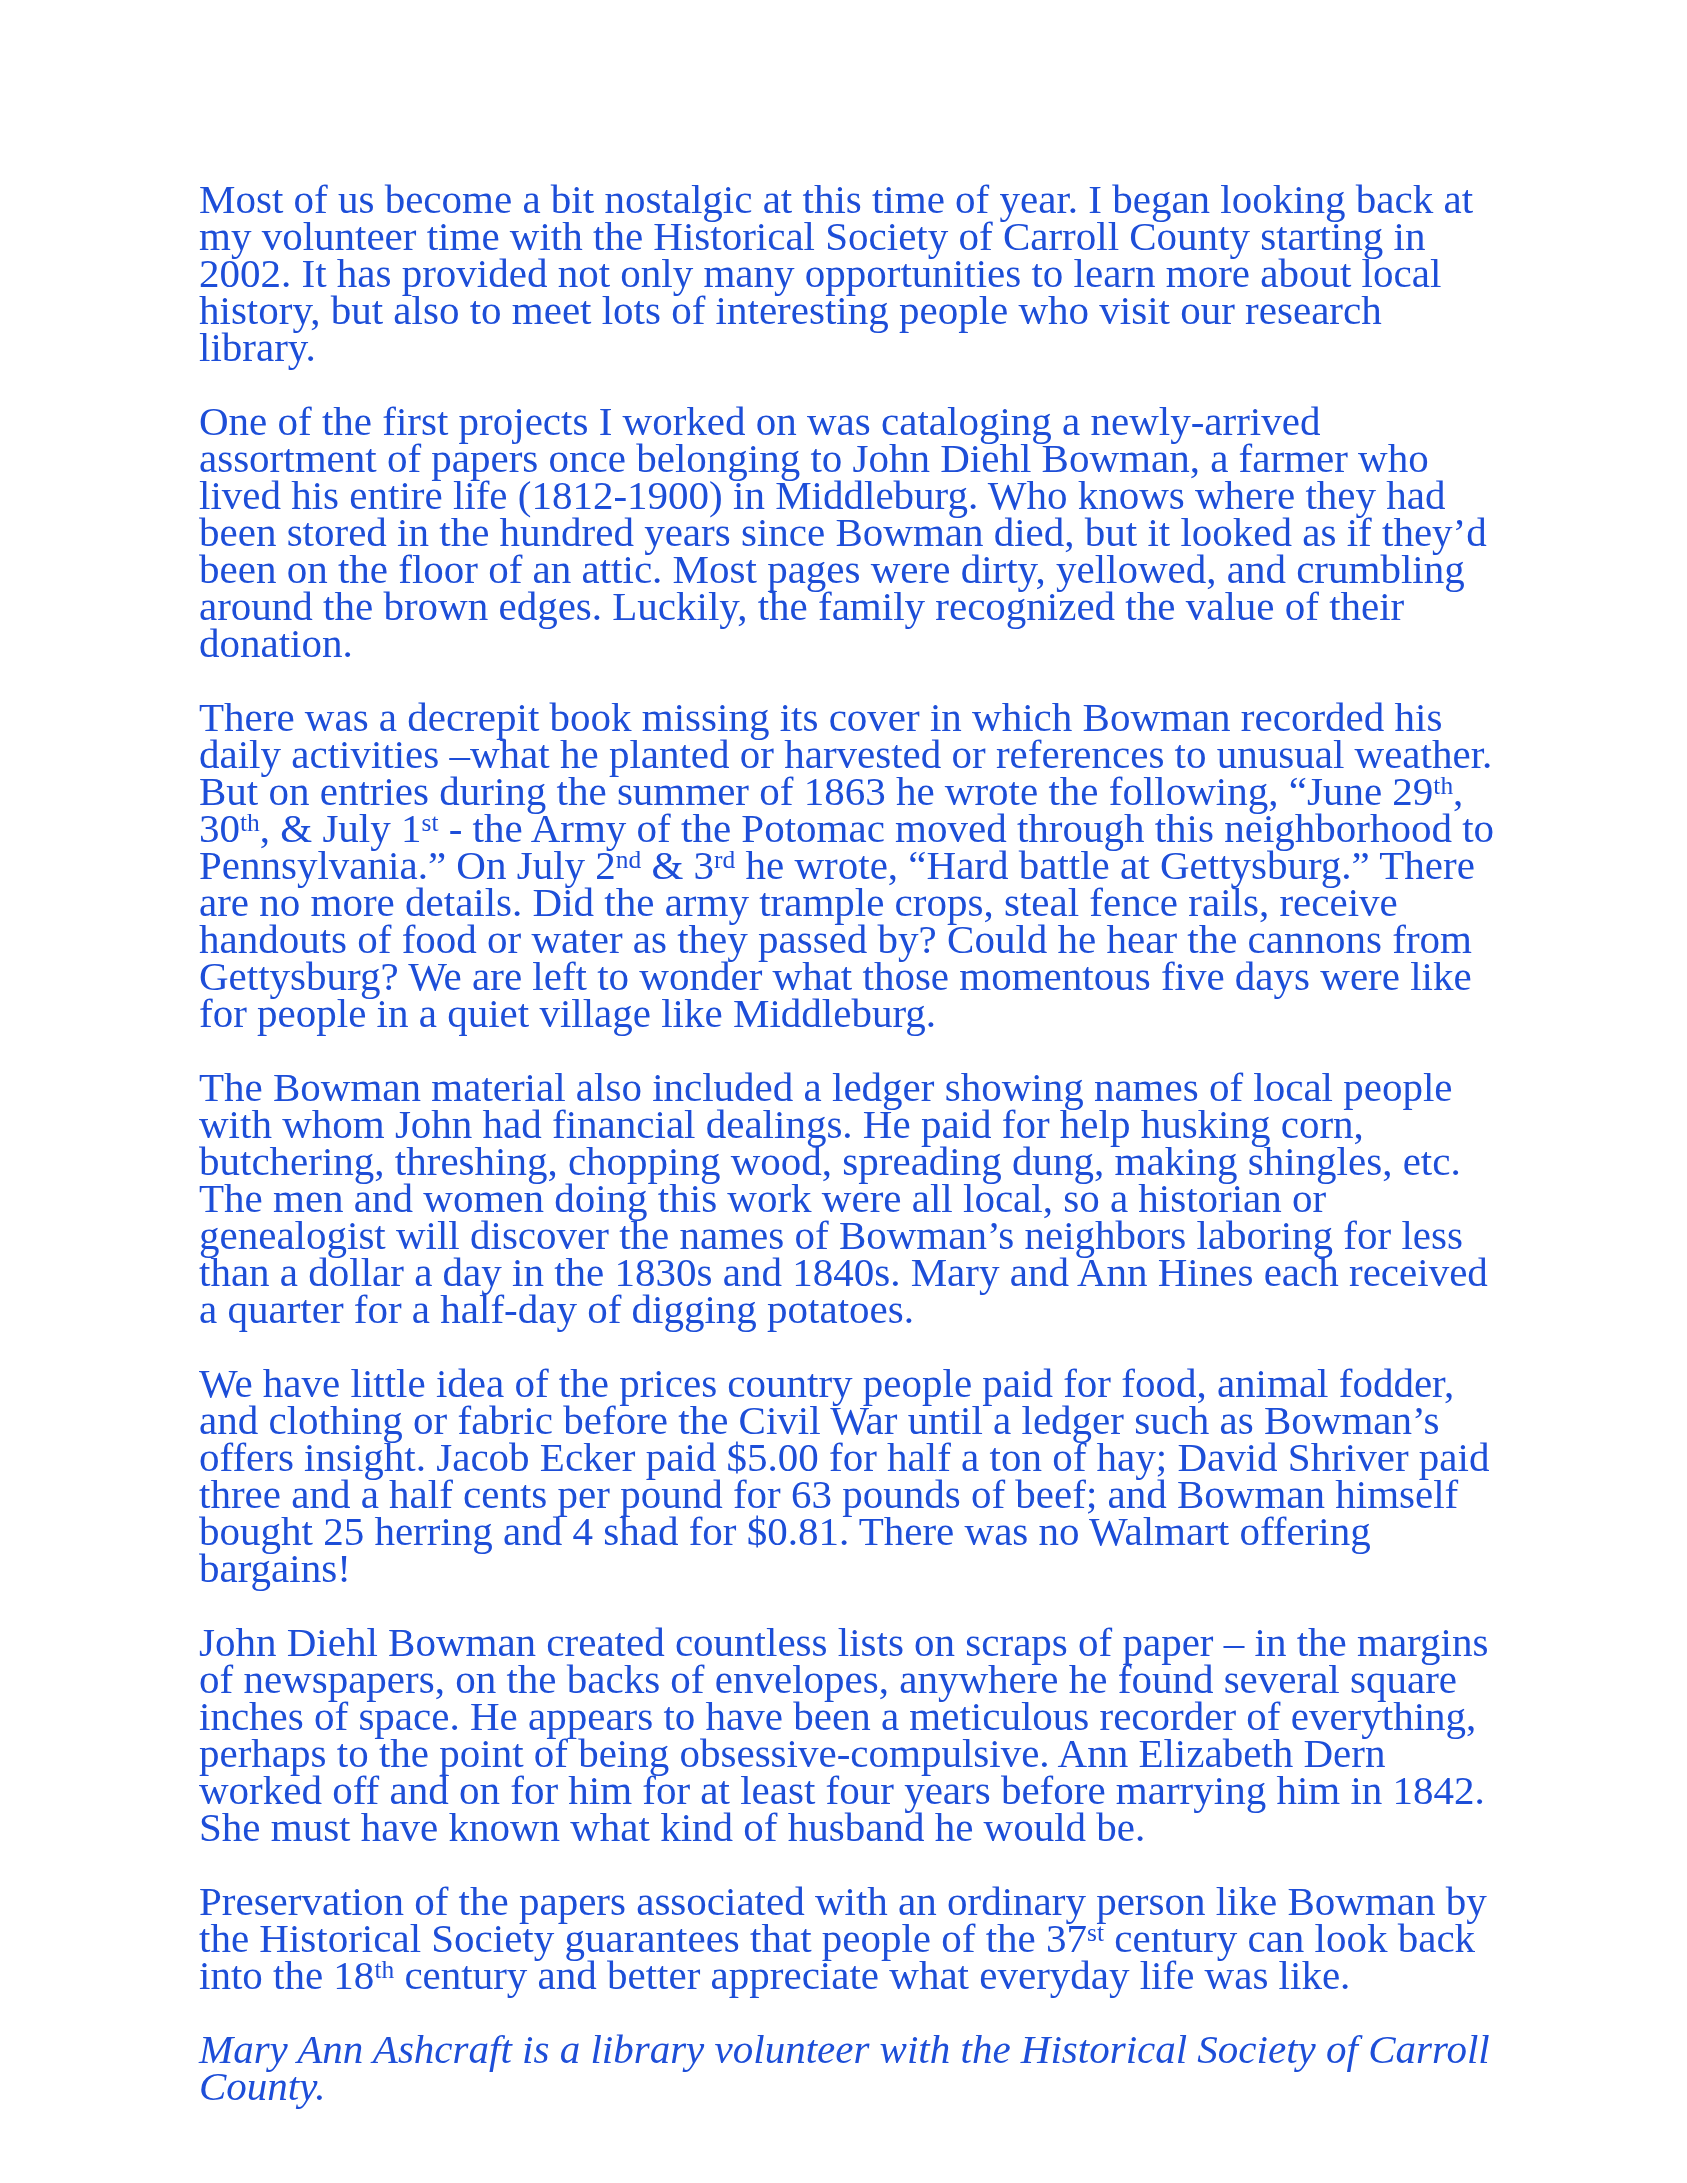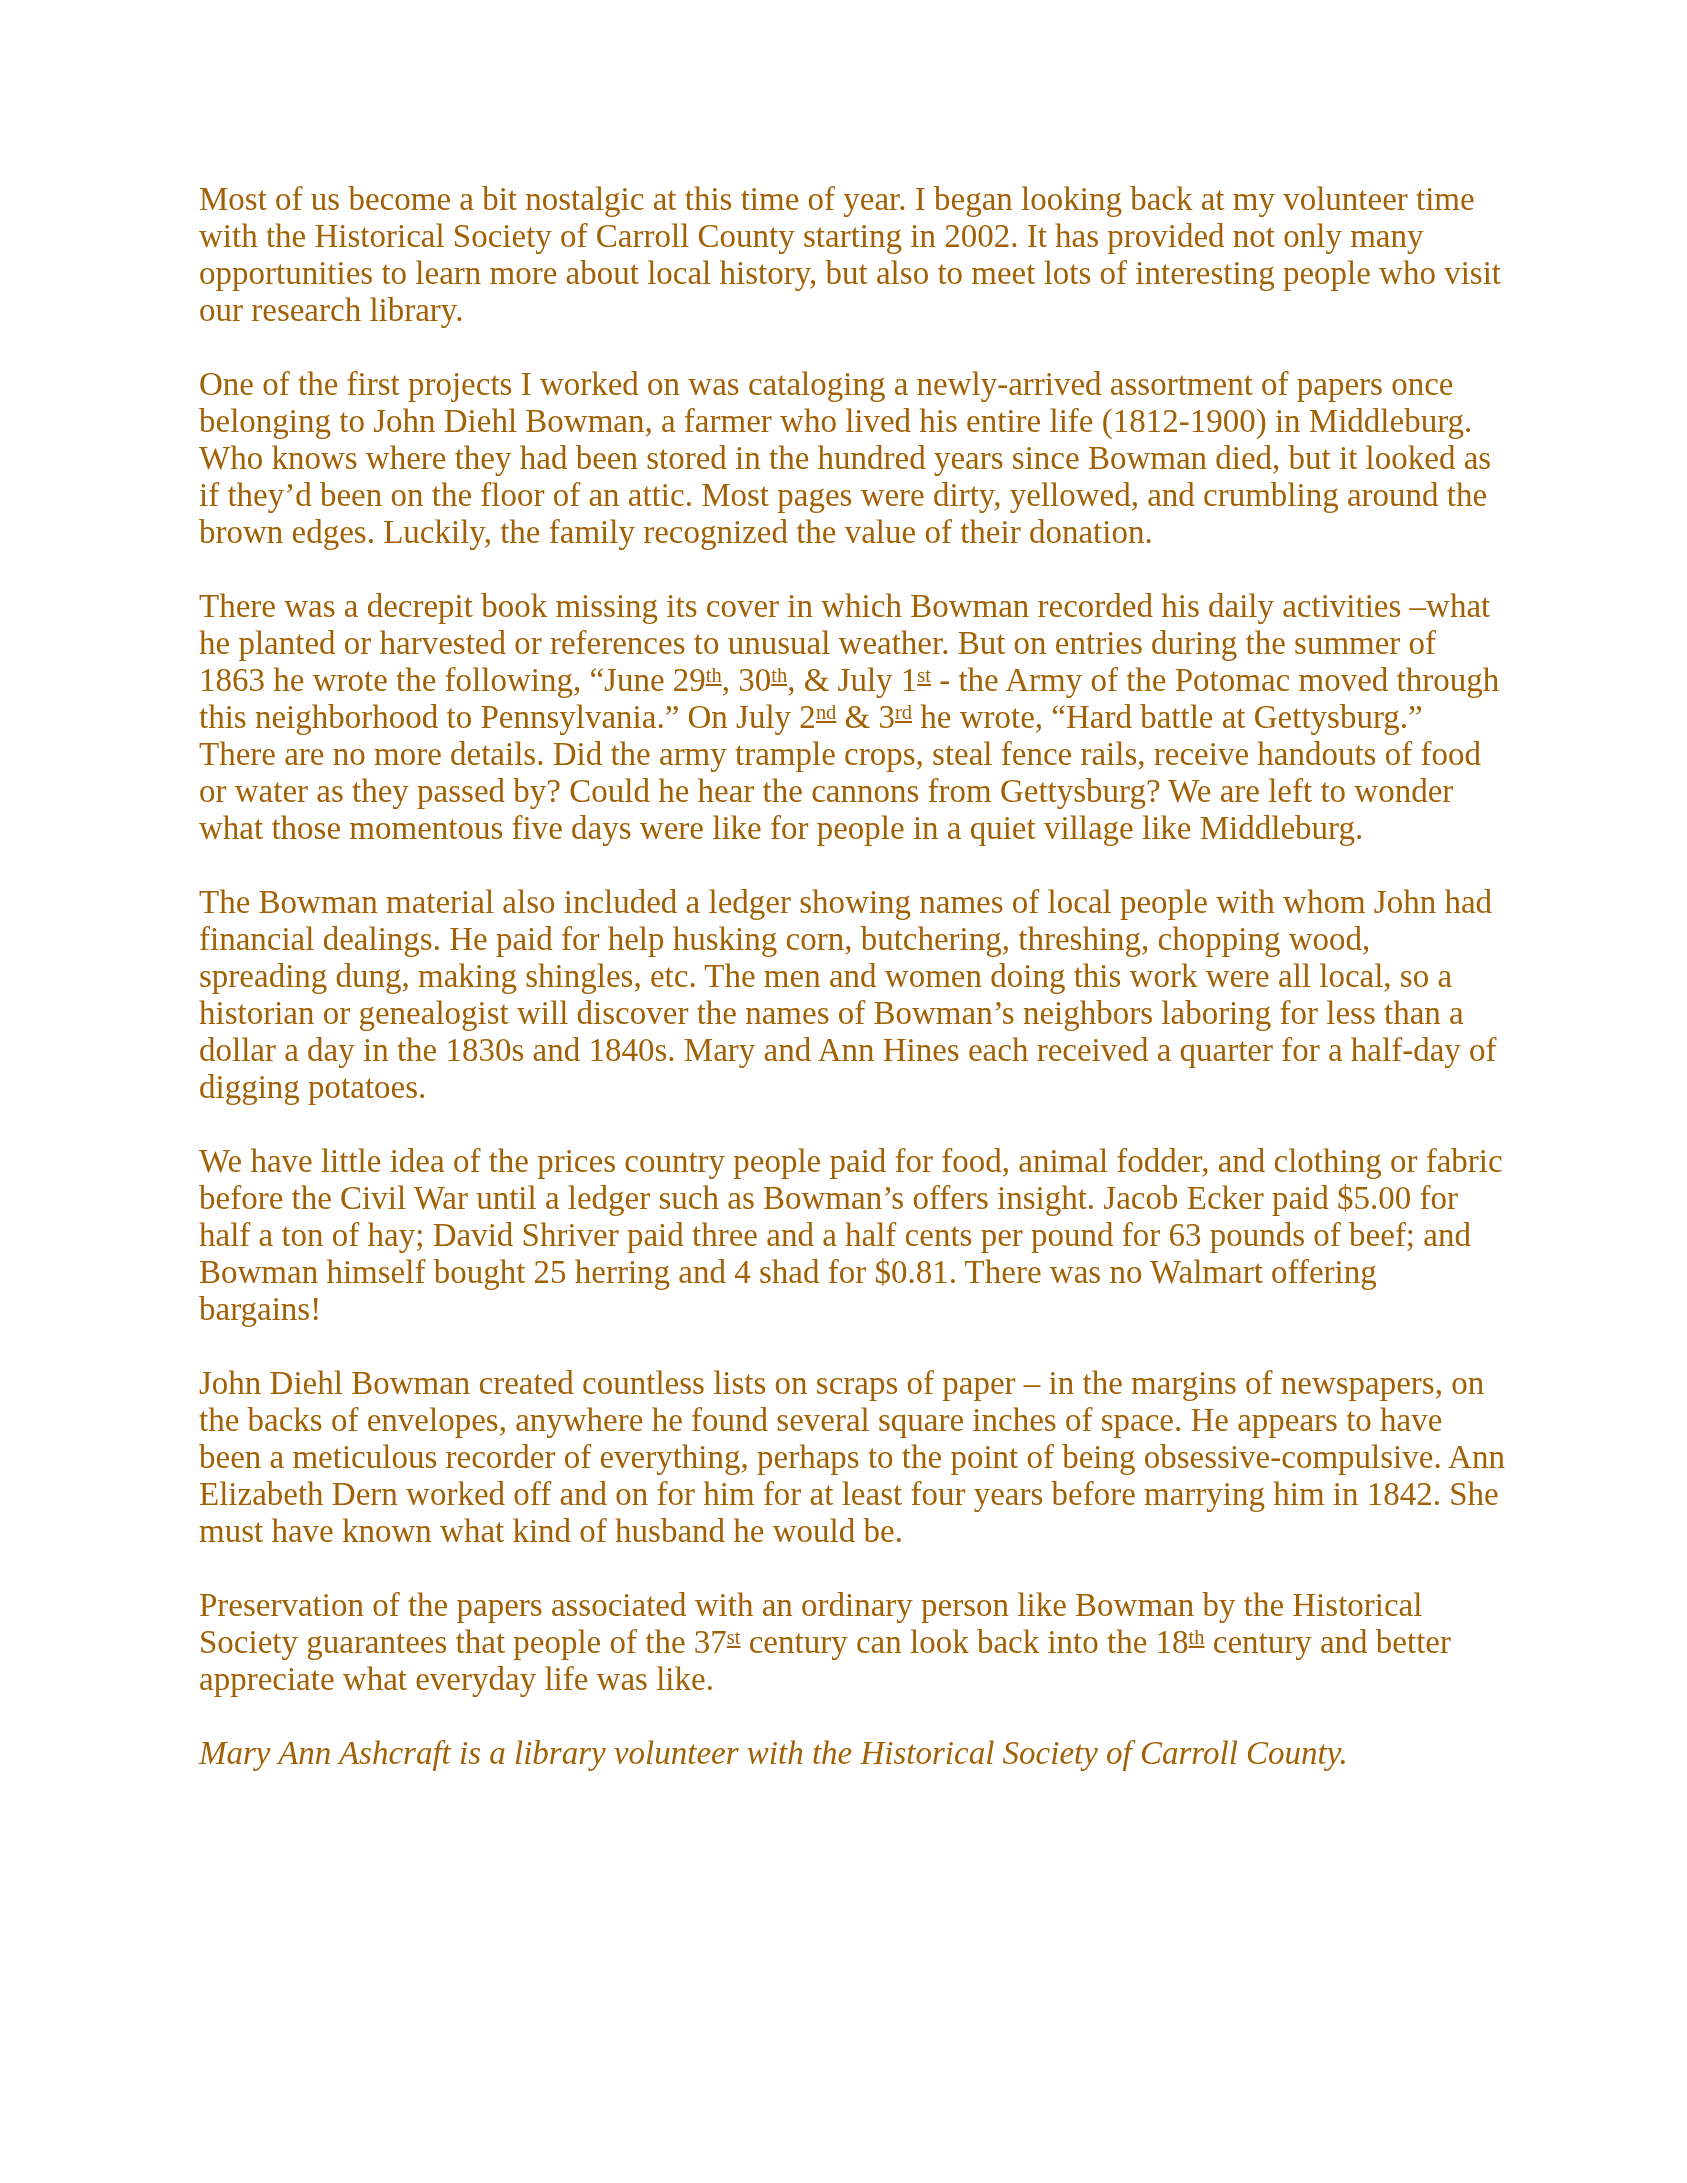--- a/index.html
+++ b/index.html
@@ -13,42 +13,41 @@
     height: 2183px;
     background: #ffffff;
     overflow: hidden;
   }
   .doc {
     position: absolute;
     left: 199px;
     top: 181px;
     width: 1307px;
     font-family: "Liberation Serif", "DejaVu Serif", serif;
-    font-size: 33px;
+    font-size: 41px;
     line-height: 37px;
-    color: #a16207;
+    color: #1d4ed8;
     text-align: left;
   }
   .para {
     margin: 0 0 37px 0;
   }
   .para:last-child {
     margin-bottom: 8px;
   }
   .signature {
     margin-top: 37px; 
     font-style: italic;
   }
   .doc sup {
     font-size: 0.62em;
     line-height: 0;
     vertical-align: baseline;
     position: relative;
     top: -0.45em;
-    text-decoration: underline;
   }
 </style>
 </head>
 <body>
 
 <div class="page">
   <div class="doc">
     <p class="para"><span>Most of us become a bit nostalgic at this time of year. I began looking back at my volunteer time with the Historical Society of Carroll County starting in 2002. It has provided not only many opportunities to learn more about local history, but also to meet lots of interesting people who visit our research library.</span></p>
     <p class="para"><span>One of the first projects I worked on was cataloging a newly-arrived assortment of papers once belonging to John Diehl Bowman, a farmer who lived his entire life (1812-1900) in Middleburg. Who knows where they had been stored in the hundred years since Bowman died, but it looked as if they’d been on the floor of an attic. Most pages were dirty, yellowed, and crumbling around the brown edges. Luckily, the family recognized the value of their donation.</span></p>
     <p class="para"><span>There was a decrepit book missing its cover in which Bowman recorded his daily activities –what he planted or harvested or references to unusual weather. But on entries during the summer of 1863 he wrote the following, “June 29</span><sup>th</sup><span>, 30</span><sup>th</sup><span>, &amp; July 1</span><sup>st</sup><span> - the Army of the Potomac moved through this neighborhood to Pennsylvania.”  On July 2</span><sup>nd</sup><span> &amp; 3</span><sup>rd</sup><span> he wrote, “Hard battle at Gettysburg.” There are no more details. Did the army trample crops, steal fence rails, receive handouts of food or water as they passed by? Could he hear the cannons from Gettysburg? We are left to wonder what those momentous five days were like for people in a quiet village like Middleburg.</span></p>

